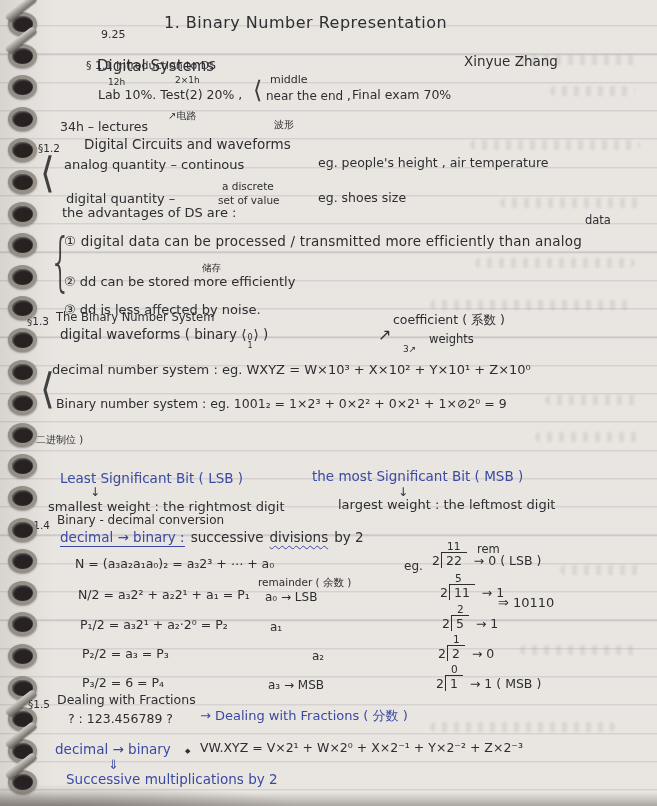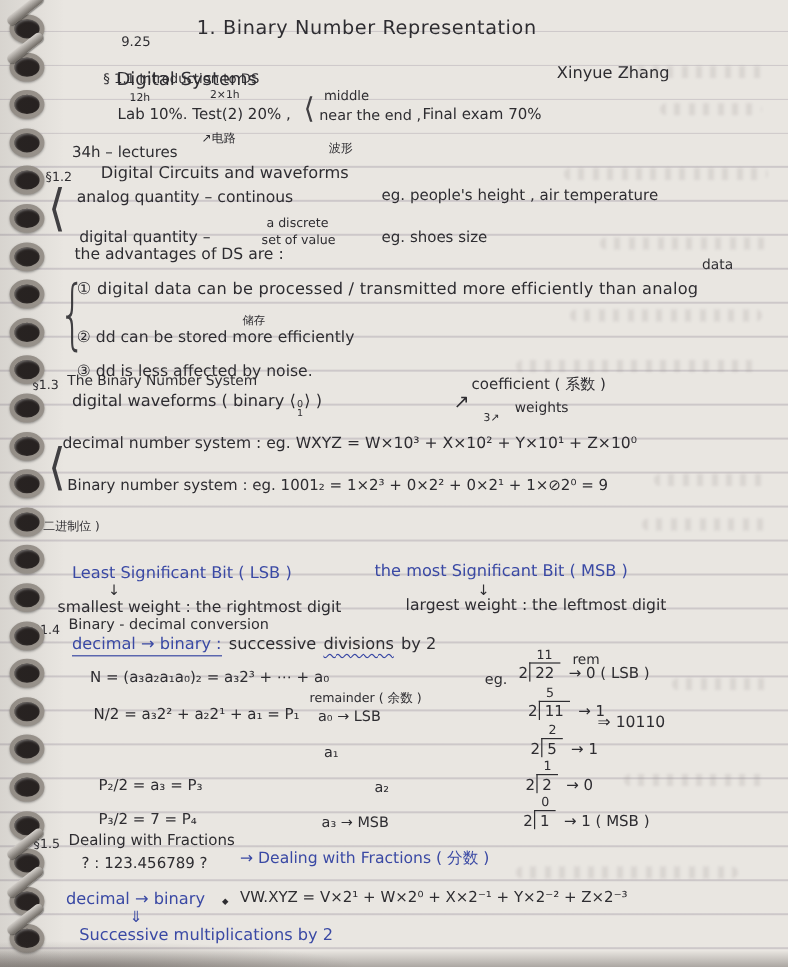--- a/index.html
+++ b/index.html
@@ -121,24 +121,25 @@
     <span class="wavy">divisions</span>
     <span>by 2</span>
   </div>
   <span class="t" style="left:477px;top:543px;font-size:11.5px;">rem</span>
   <span class="t" style="left:75px;top:557px;font-size:12.5px;">N = (a₃a₂a₁a₀)₂ = a₃2³ + ⋯ + a₀</span>
   <span class="t" style="left:404px;top:560px;font-size:12px;">eg.</span>
   <span class="t" style="left:258px;top:576px;font-size:10.5px;">remainder ( 余数 )</span>
   <span class="t" style="left:78px;top:588px;font-size:12.5px;">N/2 = a₃2² + a₂2¹ + a₁ = P₁</span>
   <span class="t" style="left:265px;top:591px;font-size:12px;">a₀ → LSB</span>
   <span class="t" style="left:498px;top:596px;">⇒  10110</span>
+  <span class="t" style="left:80px;top:618px;font-size:12.5px;">P₁/2 = a₃2¹ + a₂·2⁰ = P₂</span>
   <span class="t" style="left:270px;top:621px;font-size:12px;">a₁</span>
   <span class="t" style="left:82px;top:647px;font-size:12.5px;">P₂/2 = a₃ = P₃</span>
   <span class="t" style="left:270px;top:650px;font-size:12px;margin-left:42px;">a₂</span>
-  <span class="t" style="left:82px;top:676px;font-size:12.5px;">P₃/2 = 7 = P₄</span>
+  <span class="t" style="left:82px;top:676px;font-size:12.5px;">P₃/2 = 6 = P₄</span>
   <span class="t" style="left:268px;top:679px;font-size:12px;">a₃ → MSB</span>
 
   <div class="divrow" style="left:432px;top:552px;">
     <span class="q">11</span>
     <span>2</span>
     <span class="dividend">22</span>
     <span class="res">→ 0 ( LSB )</span>
   </div>
   <div class="divrow" style="left:440px;top:584px;">
     <span class="q">5</span>

